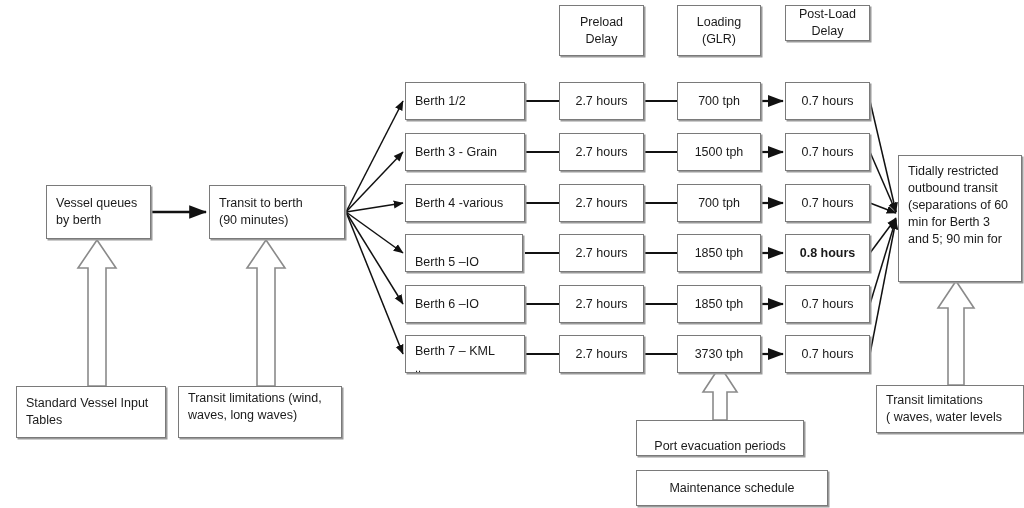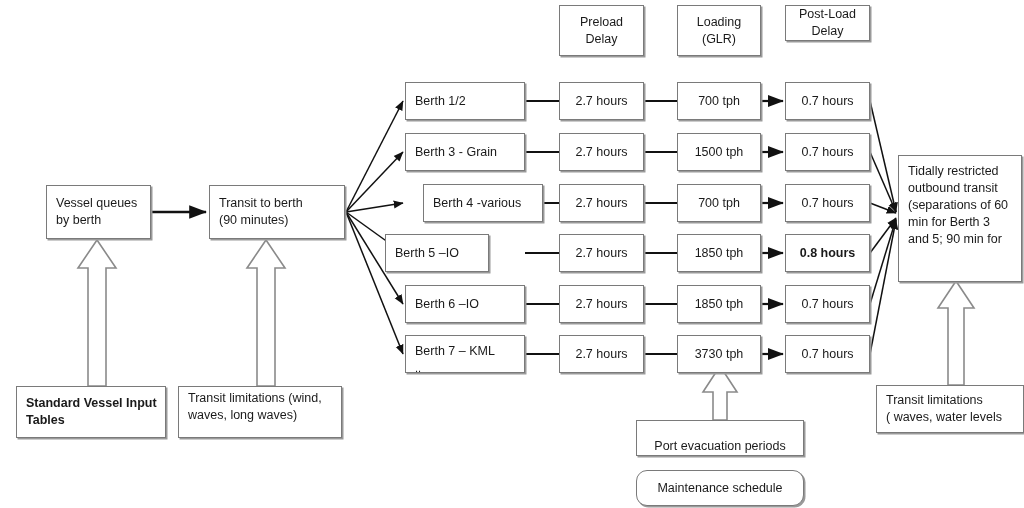--- a/index.html
+++ b/index.html
@@ -165,34 +165,34 @@
   <div class="box center shadowed" style="left:551px;top:133px;width:85px;height:38px;">
     <span>2.7 hours</span>
   </div>
   <div class="box center shadowed" style="left:669px;top:133px;width:84px;height:38px;">
     <span>1500 tph</span>
   </div>
   <div class="box center shadowed" style="left:777px;top:133px;width:85px;height:38px;">
     <span>0.7 hours</span>
   </div>
 
-  <div class="box leftmid shadowed" style="left:415px;top:184px;width:120px;height:38px;">
+  <div class="box leftmid shadowed" style="left:397px;top:184px;width:120px;height:38px;">
     <span>Berth  4 -various</span>
   </div>
   <div class="box center shadowed" style="left:551px;top:184px;width:85px;height:38px;">
     <span>2.7 hours</span>
   </div>
   <div class="box center shadowed" style="left:669px;top:184px;width:84px;height:38px;">
     <span>700 tph</span>
   </div>
   <div class="box center shadowed" style="left:777px;top:184px;width:85px;height:38px;">
     <span>0.7 hours</span>
   </div>
 
-  <div class="box leftmid shadowed" style="left:377px;top:234px;width:104px;height:38px;">
+  <div class="box leftmid shadowed" style="left:397px;top:234px;width:118px;height:38px;align-items:flex-end;">
     <span>Berth 5 –IO</span>
   </div>
   <div class="box center shadowed" style="left:551px;top:234px;width:85px;height:38px;">
     <span>2.7 hours</span>
   </div>
   <div class="box center shadowed" style="left:669px;top:234px;width:84px;height:38px;">
     <span>1850 tph</span>
   </div>
   <div class="box center shadowed" style="left:777px;top:234px;width:85px;height:38px;font-weight:bold;">
     <span>0.8 hours</span>
@@ -226,35 +226,35 @@
   </div>
 
   <div class="box lefttop shadowed" style="left:890px;top:155px;width:124px;height:127px;padding-top:7px;">
     <span class="tidal-line">Tidally restricted</span>
     <span class="tidal-line">outbound transit</span>
     <span class="tidal-line">(separations of 60</span>
     <span class="tidal-line">min for Berth 3</span>
     <span class="tidal-line">and 5;  90 min for</span>
   </div>
 
-  <div class="box lefttop shadowed" style="left:8px;top:386px;width:150px;height:52px;padding-top:8px;font-weight:bold;">
+  <div class="box lefttop shadowed" style="left:8px;top:386px;width:150px;height:52px;padding-top:8px;">
     <span class="nowrap">Standard Vessel Input</span><br>
     <span class="nowrap">Tables</span>
   </div>
 
   <div class="box lefttop shadowed" style="left:170px;top:386px;width:164px;height:52px;padding-top:3px;">
     <span class="nowrap">Transit limitations (wind,</span><br>
     <span class="nowrap">waves, long waves)</span>
   </div>
 
   <div class="box center shadowed" style="left:628px;top:420px;width:168px;height:36px;align-items:flex-end;">
     <span>Port evacuation periods</span>
   </div>
 
-  <div class="box center shadowed" style="left:628px;top:470px;width:168px;height:36px;border-radius:11px;">
+  <div class="box center shadowed" style="left:628px;top:470px;width:192px;height:36px;">
     <span>Maintenance schedule</span>
   </div>
 
   <div class="box lefttop shadowed" style="left:868px;top:385px;width:148px;height:48px;padding-top:6px;">
     <span class="nowrap">Transit limitations</span><br>
     <span class="nowrap">( waves, water levels</span>
   </div>
 
 </div>
 

